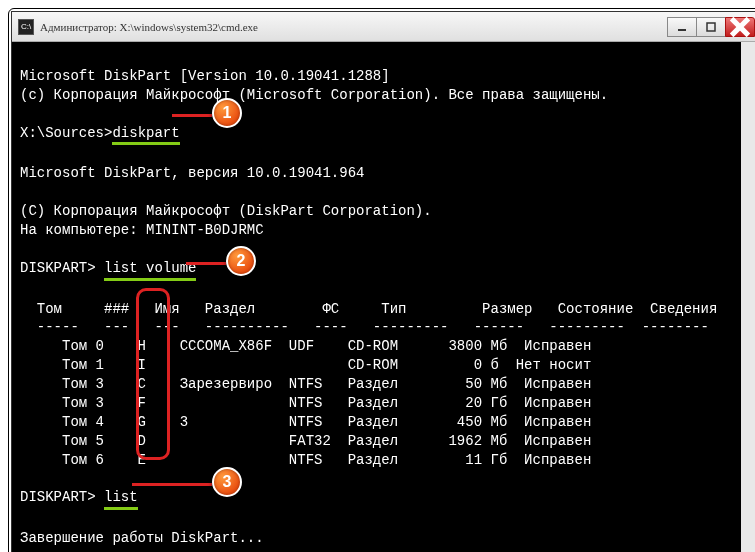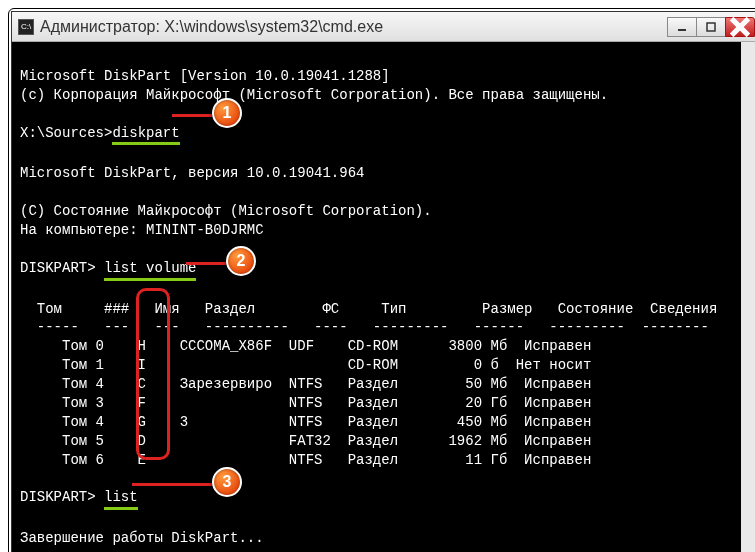--- a/index.html
+++ b/index.html
@@ -1,21 +1,21 @@
 <!DOCTYPE html>
 <html><head>
 <meta charset="utf-8">
 <style>
   * { box-sizing: border-box; }
   body { margin: 0; padding: 8px; background: #fff; font-family: Tahoma, Verdana, sans-serif; }
   .outer-border { border: 1px solid #000; border-radius: 6px; padding: 2px; width: 755px; height: 552px; background: #fff; }
   .window { width: 100%; height: 100%; display: flex; flex-direction: column; background: #000; border: 1px solid #333; }
   .titlebar { height: 30px; background: linear-gradient(#f7f7f7, #e0e0e0); display: flex; align-items: center; border-bottom: 1px solid #aaa; position: relative; }
   .titlebar-icon { width: 16px; height: 16px; margin: 0 6px; background: #222; display: inline-flex; align-items: center; justify-content: center; font-size: 8px; color: #fff; border: 1px solid #555; }
-  .titlebar-text { font-size: 16px; color: #333; flex: 1; white-space: nowrap; overflow: hidden; }
+  .titlebar-text { font-size: 11px; color: #333; flex: 1; white-space: nowrap; overflow: hidden; font-family: Liberation Serif, serif; }
   .win-btns { display: flex; height: 20px; margin-right: 4px; }
   .win-btn { width: 30px; height: 20px; border: 1px solid #888; background: linear-gradient(#f9f9f9,#dcdcdc); display: flex; align-items: center; justify-content: center; font-size: 11px; margin-left: -1px; }
   .win-btn.min svg, .win-btn.max svg { width: 10px; height: 10px; }
   .win-btn.close { background: linear-gradient(#e77,#c21e1e); color: #fff; border-color: #a11; border-top-right-radius: 3px; }
   .terminal { flex: 1; background: #000; color: #fff; font-family: Consolas, 'Courier New', monospace; font-size: 14px; line-height: 1.35; padding: 6px 8px; position: relative; white-space: pre; overflow: hidden; border-right: 18px solid #e9e9e9; }
   .underline { display: inline-block; border-bottom: 3px solid #84cc16; padding-bottom: 0px; }
 
   .badge { position: absolute; width: 30px; height: 30px; border-radius: 50%; background: radial-gradient(circle at 35% 30%, #ff9a3c, #e94e10 70%); border: 2px solid #fff; box-shadow: 0 2px 4px rgba(0,0,0,.6), inset 0 0 3px rgba(0,0,0,.4); color: #fff; font-weight: bold; font-size: 16px; display: flex; align-items: center; justify-content: center; font-family: Arial, sans-serif; }
   .arrow-line { position: absolute; height: 3px; background: #d22; }
 
@@ -50,30 +50,30 @@
     </div>
 
     <div class="terminal">
 <span>Microsoft DiskPart [Version 10.0.19041.1288]</span>
 <span>(c) Корпорация Майкрософт (Microsoft Corporation). Все права защищены.</span>
 
 <span>X:\Sources&gt;</span><span class="underline">diskpart</span>
 
 <span>Microsoft DiskPart, версия 10.0.19041.964</span>
 
-<span>(C) Состояние Майкрософт (Microsoft Corporation).</span>
+<span>(C) Корпорация Майкрософт (DiskPart Corporation).</span>
 <span>На компьютере: MININT-B0DJRMC</span>
 
 <span>DISKPART&gt;</span> <span class="underline">list volume</span>
 
 <span>  Том     ###   Имя   Раздел        ФС     Тип         Размер   Состояние  Сведения</span>
 <span>  -----   ---   ---   ----------   ----   ---------   ------   ---------  --------</span>
 <span>     Том 0    H    CCCOMA_X86F  UDF    CD-ROM      3800 Мб  Исправен</span>
 <span>     Том 1    I                        CD-ROM         0 б  Нет носит</span>
-<span>     Том 4    C    Зарезервиро  NTFS   Раздел        50 Мб  Исправен</span>
+<span>     Том 3    C    Зарезервиро  NTFS   Раздел        50 Мб  Исправен</span>
 <span>     Том 3    F                 NTFS   Раздел        20 Гб  Исправен</span>
 <span>     Том 4    G    3            NTFS   Раздел       450 Мб  Исправен</span>
 <span>     Том 5    D                 FAT32  Раздел      1962 Мб  Исправен</span>
 <span>     Том 6    E                 NTFS   Раздел        11 Гб  Исправен</span>
 
 <span>DISKPART&gt;</span> <span class="underline">list</span>
 
 <span>Завершение работы DiskPart...</span>
 
 

